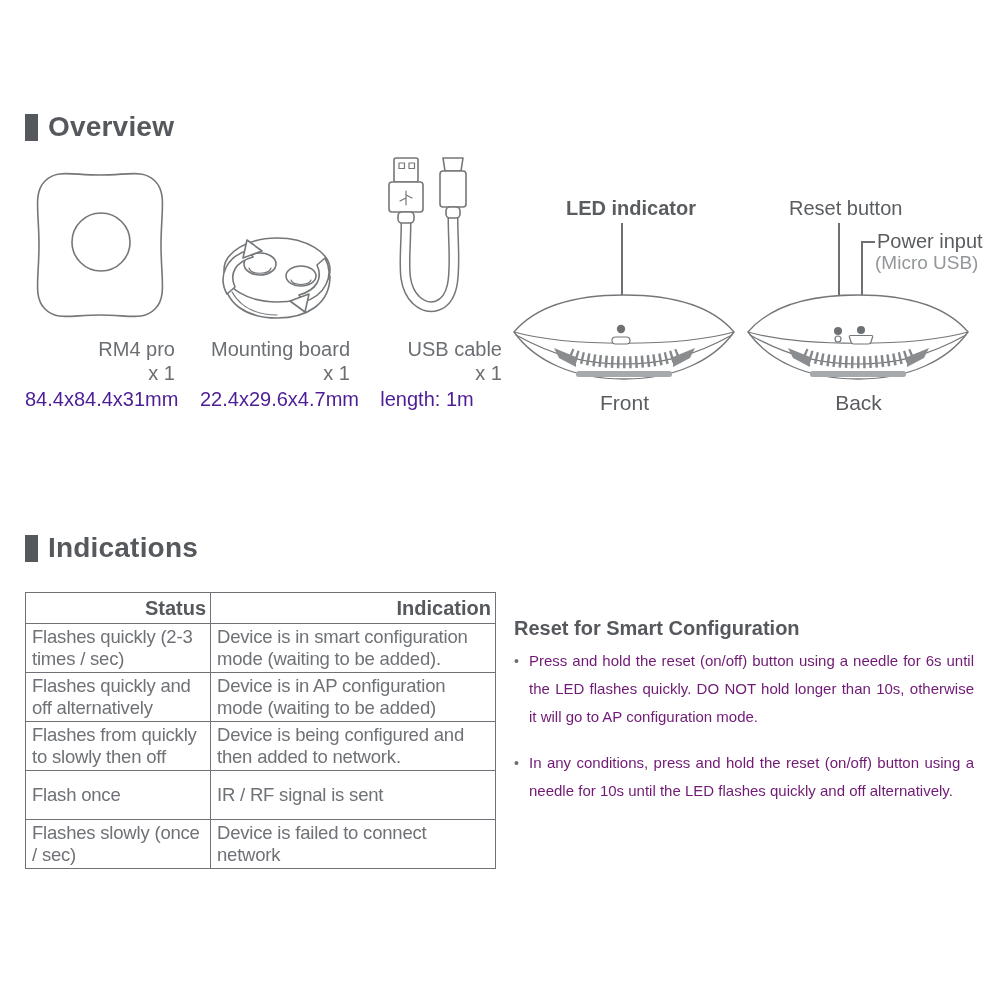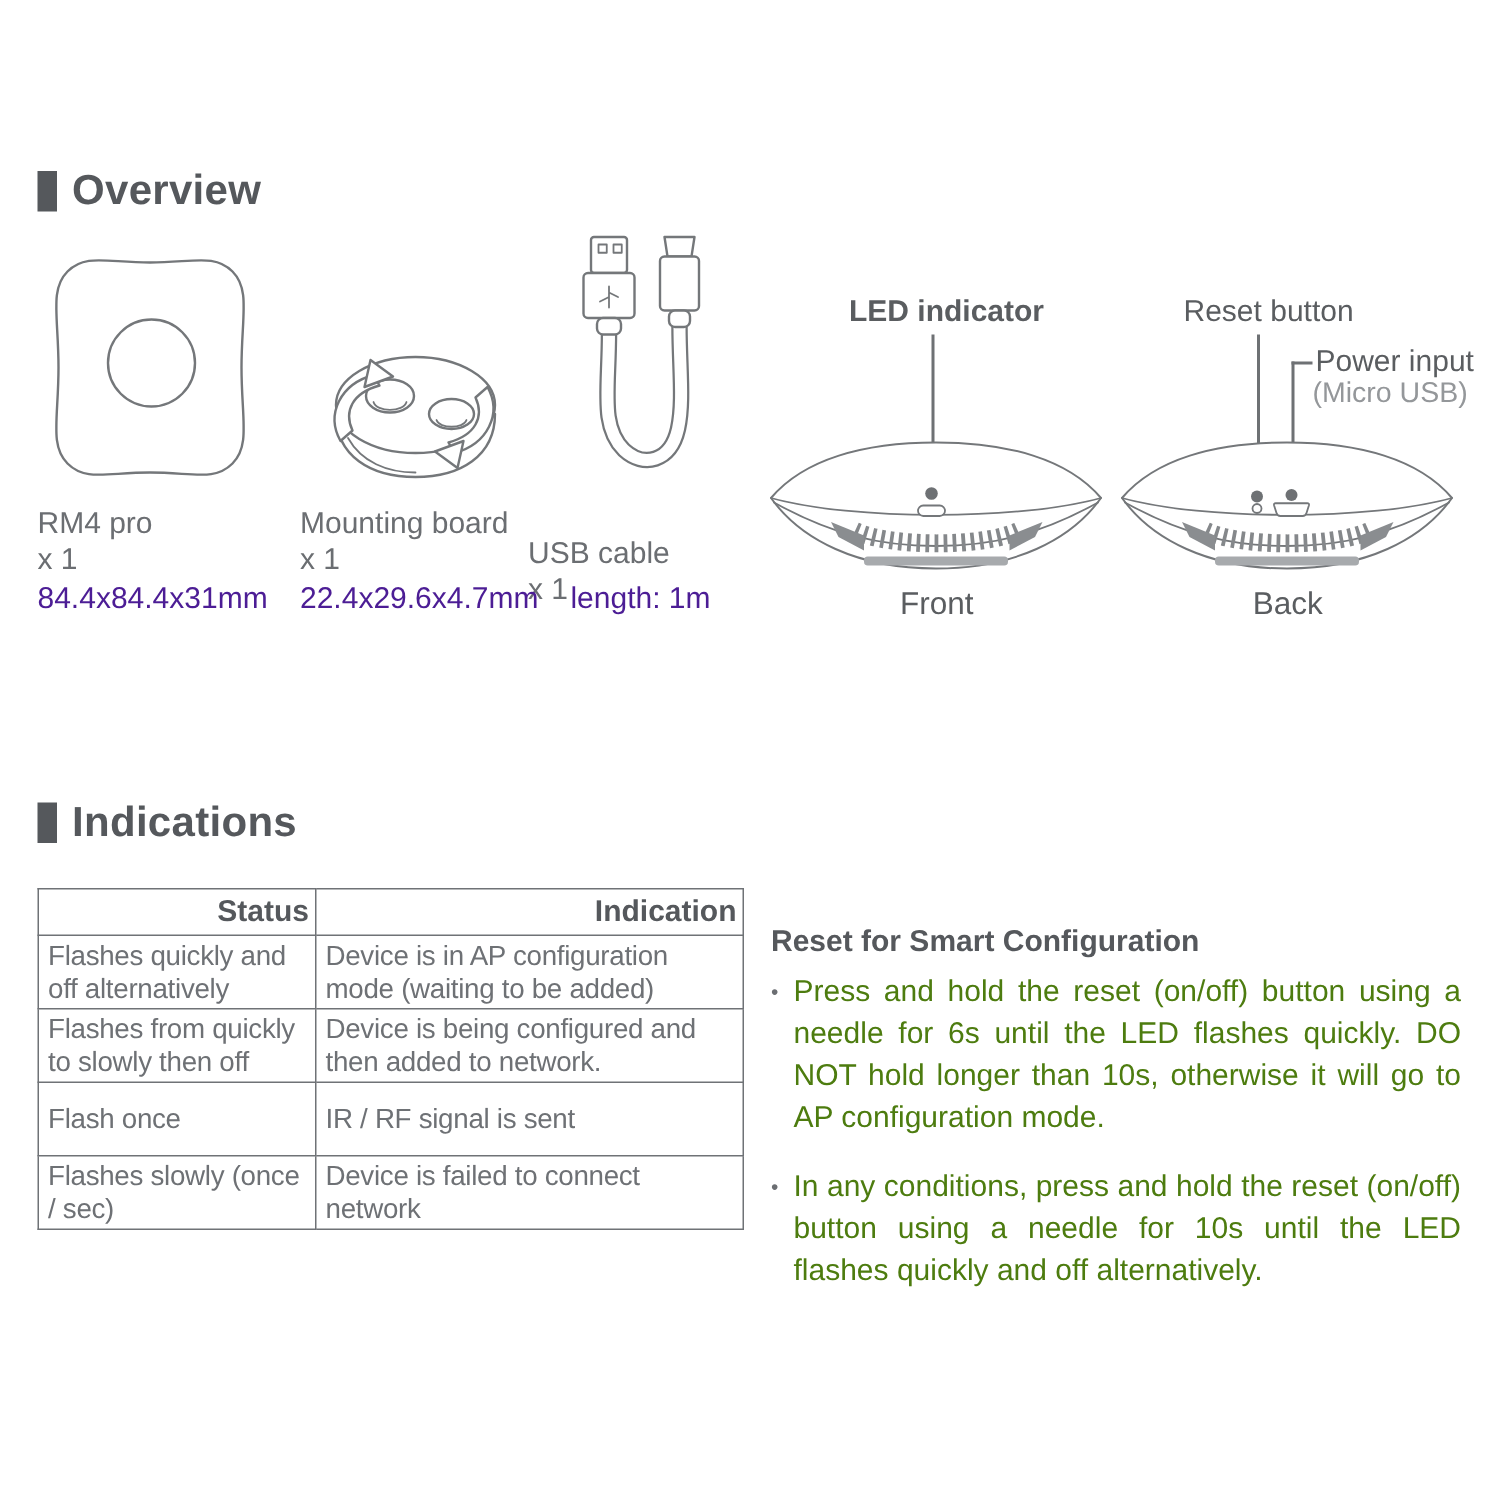--- a/index.html
+++ b/index.html
@@ -6,21 +6,21 @@
   .page{
     position:relative;width:1000px;height:1000px;background:#ffffff;overflow:hidden;
     font-family:"Liberation Sans","DejaVu Sans",sans-serif;color:#6b6e72;
   }
   
   .section-heading{position:absolute;left:25px;display:flex;align-items:center;gap:10px;}
   .section-marker{width:13px;height:27px;background:#55585c;display:inline-block;}
   .section-title{font-size:28px;font-weight:700;color:#55585c;letter-spacing:0.2px;}
 
   
-  .caption{position:absolute;text-align:left;font-size:20px;line-height:24px;color:#6b6e72;}
+  .caption{position:absolute;text-align:right;font-size:20px;line-height:24px;color:#6b6e72;}
   .dims{position:absolute;text-align:center;font-size:20px;color:#4c1d95;}
 
   
   svg{position:absolute;overflow:visible;}
   .stroke{fill:none;stroke:#74777a;stroke-width:1.6;stroke-linecap:round;stroke-linejoin:round;}
   .thin{stroke-width:1.2;}
   .fillwhite{fill:#ffffff;}
   .darkfill{fill:#6e7174;stroke:none;}
 
   
@@ -33,21 +33,21 @@
   
   table.indication{position:absolute;left:25px;top:592px;width:470px;border-collapse:collapse;table-layout:fixed;}
   table.indication th{border:1.5px solid #6f7276;height:30px;font-size:20px;font-weight:700;color:#55585c;text-align:right;padding:0 4px;}
   table.indication td{border:1.5px solid #6f7276;height:46px;font-size:18.5px;letter-spacing:-0.2px;line-height:22.5px;color:#6e7175;text-align:left;vertical-align:middle;padding:1px 6px;}
 
   
   .notes{position:absolute;left:514px;top:617px;width:460px;}
   .note-heading{margin:0 0 7px 0;font-size:20px;font-weight:700;color:#55585c;}
   .note-row{display:flex;margin:0 0 18px 0;}
   .note-bullet{flex:0 0 15px;font-size:14px;line-height:28px;color:#6b6e72;}
-  .note-text{margin:0;flex:1;font-size:20px;line-height:28px;color:#4d7c0f;text-align:justify;}
+  .note-text{margin:0;flex:1;font-size:15px;line-height:28px;color:#701a75;text-align:justify;}
 </style>
 </head>
 <body>
 
 <div class="page">
 
   <div class="section-heading" style="top:111px;">
     <span class="section-marker"></span>
     <span class="section-title">Overview</span>
   </div>
@@ -86,21 +86,21 @@
   </svg>
 
   <div class="caption" style="left:25px;top:337px;width:150px;">
     <div>RM4 pro</div>
     <div>x 1</div>
   </div>
   <div class="caption" style="left:200px;top:337px;width:150px;">
     <div>Mounting board</div>
     <div>x 1</div>
   </div>
-  <div class="caption" style="left:352px;top:357px;width:150px;">
+  <div class="caption" style="left:352px;top:337px;width:150px;">
     <div>USB cable</div>
     <div>x 1</div>
   </div>
   <div class="dims" style="left:25px;top:388px;width:150px;">84.4x84.4x31mm</div>
   <div class="dims" style="left:200px;top:388px;width:150px;">22.4x29.6x4.7mm</div>
   <div class="dims" style="left:352px;top:388px;width:150px;">length: 1m</div>
 
   <div class="callout-label" style="left:566px;top:197px;font-weight:bold;">LED indicator</div>
   <div class="callout-label" style="left:789px;top:197px;">Reset button</div>
   <div class="callout-label" style="left:877px;top:230px;">Power input</div>
@@ -149,20 +149,24 @@
         <col style="width:185px;">
         <col style="width:285px;">
       </colgroup>
     <thead>
       <tr>
         <th>Status</th>
         <th>Indication</th>
       </tr>
     </thead>
     <tbody>
+      <tr>
+        <td>Flashes quickly (2-3 times / sec)</td>
+        <td>Device is in smart configuration mode (waiting to be added).</td>
+      </tr>
       <tr>
         <td>Flashes quickly and off alternatively</td>
         <td>Device is in AP configuration mode (waiting to be added)</td>
       </tr>
       <tr>
         <td>Flashes from quickly to slowly then off</td>
         <td>Device is being configured and then added to network.</td>
       </tr>
       <tr>
         <td>Flash once</td>

